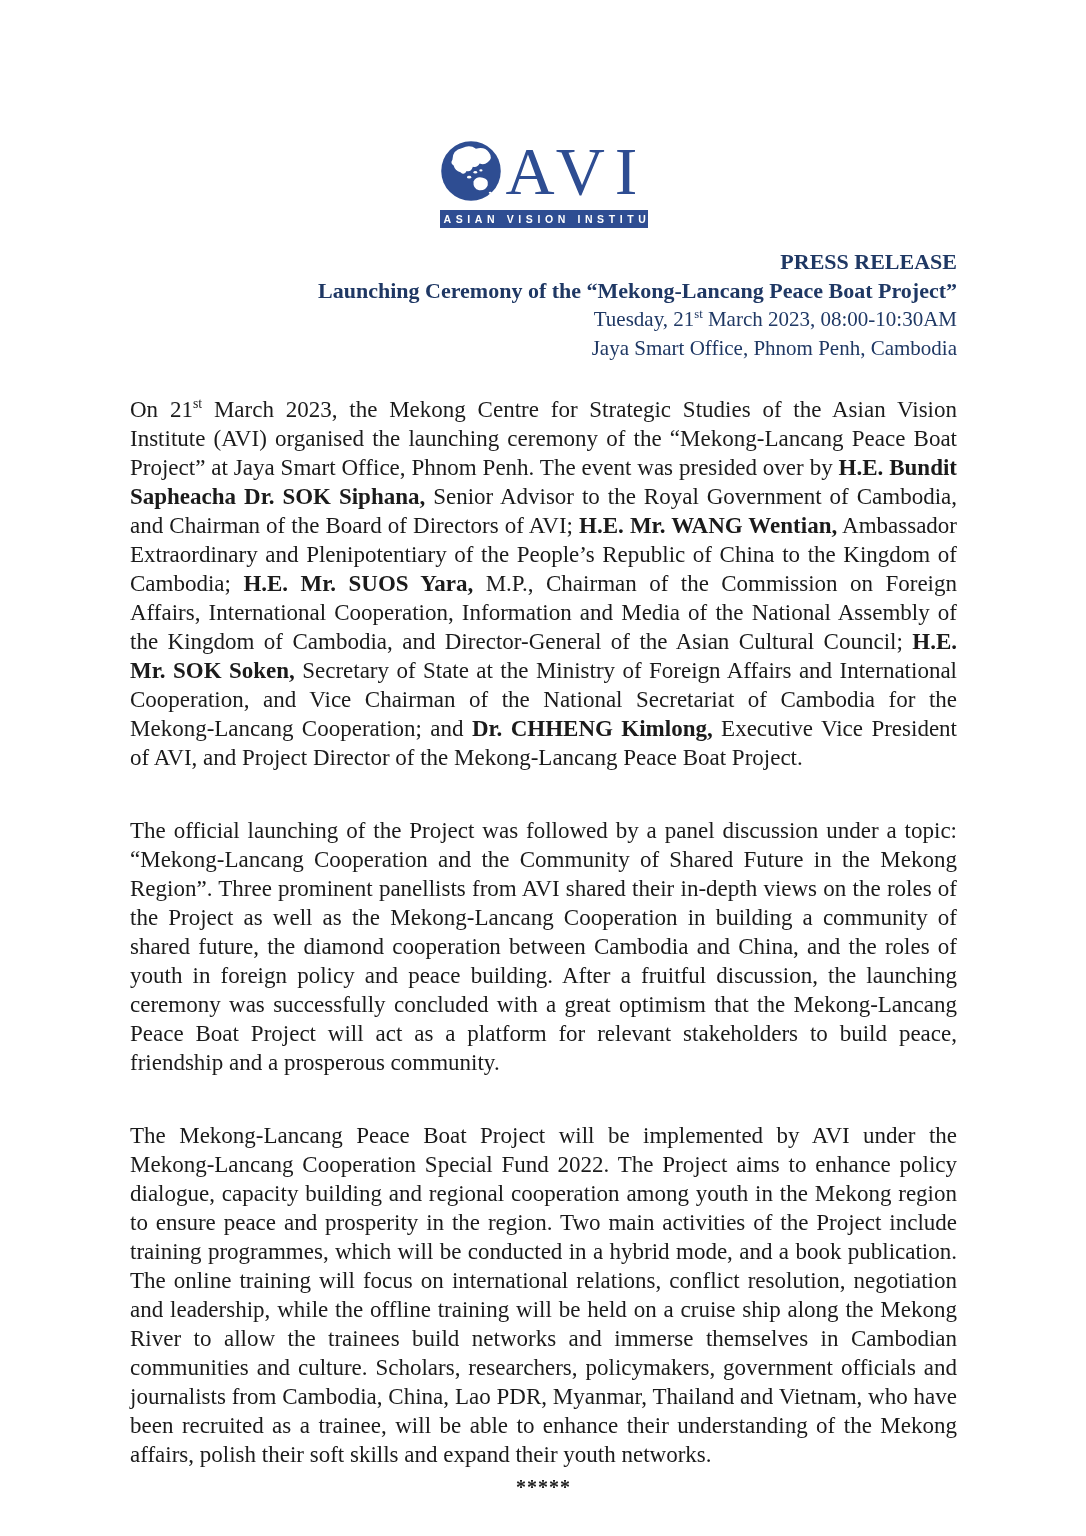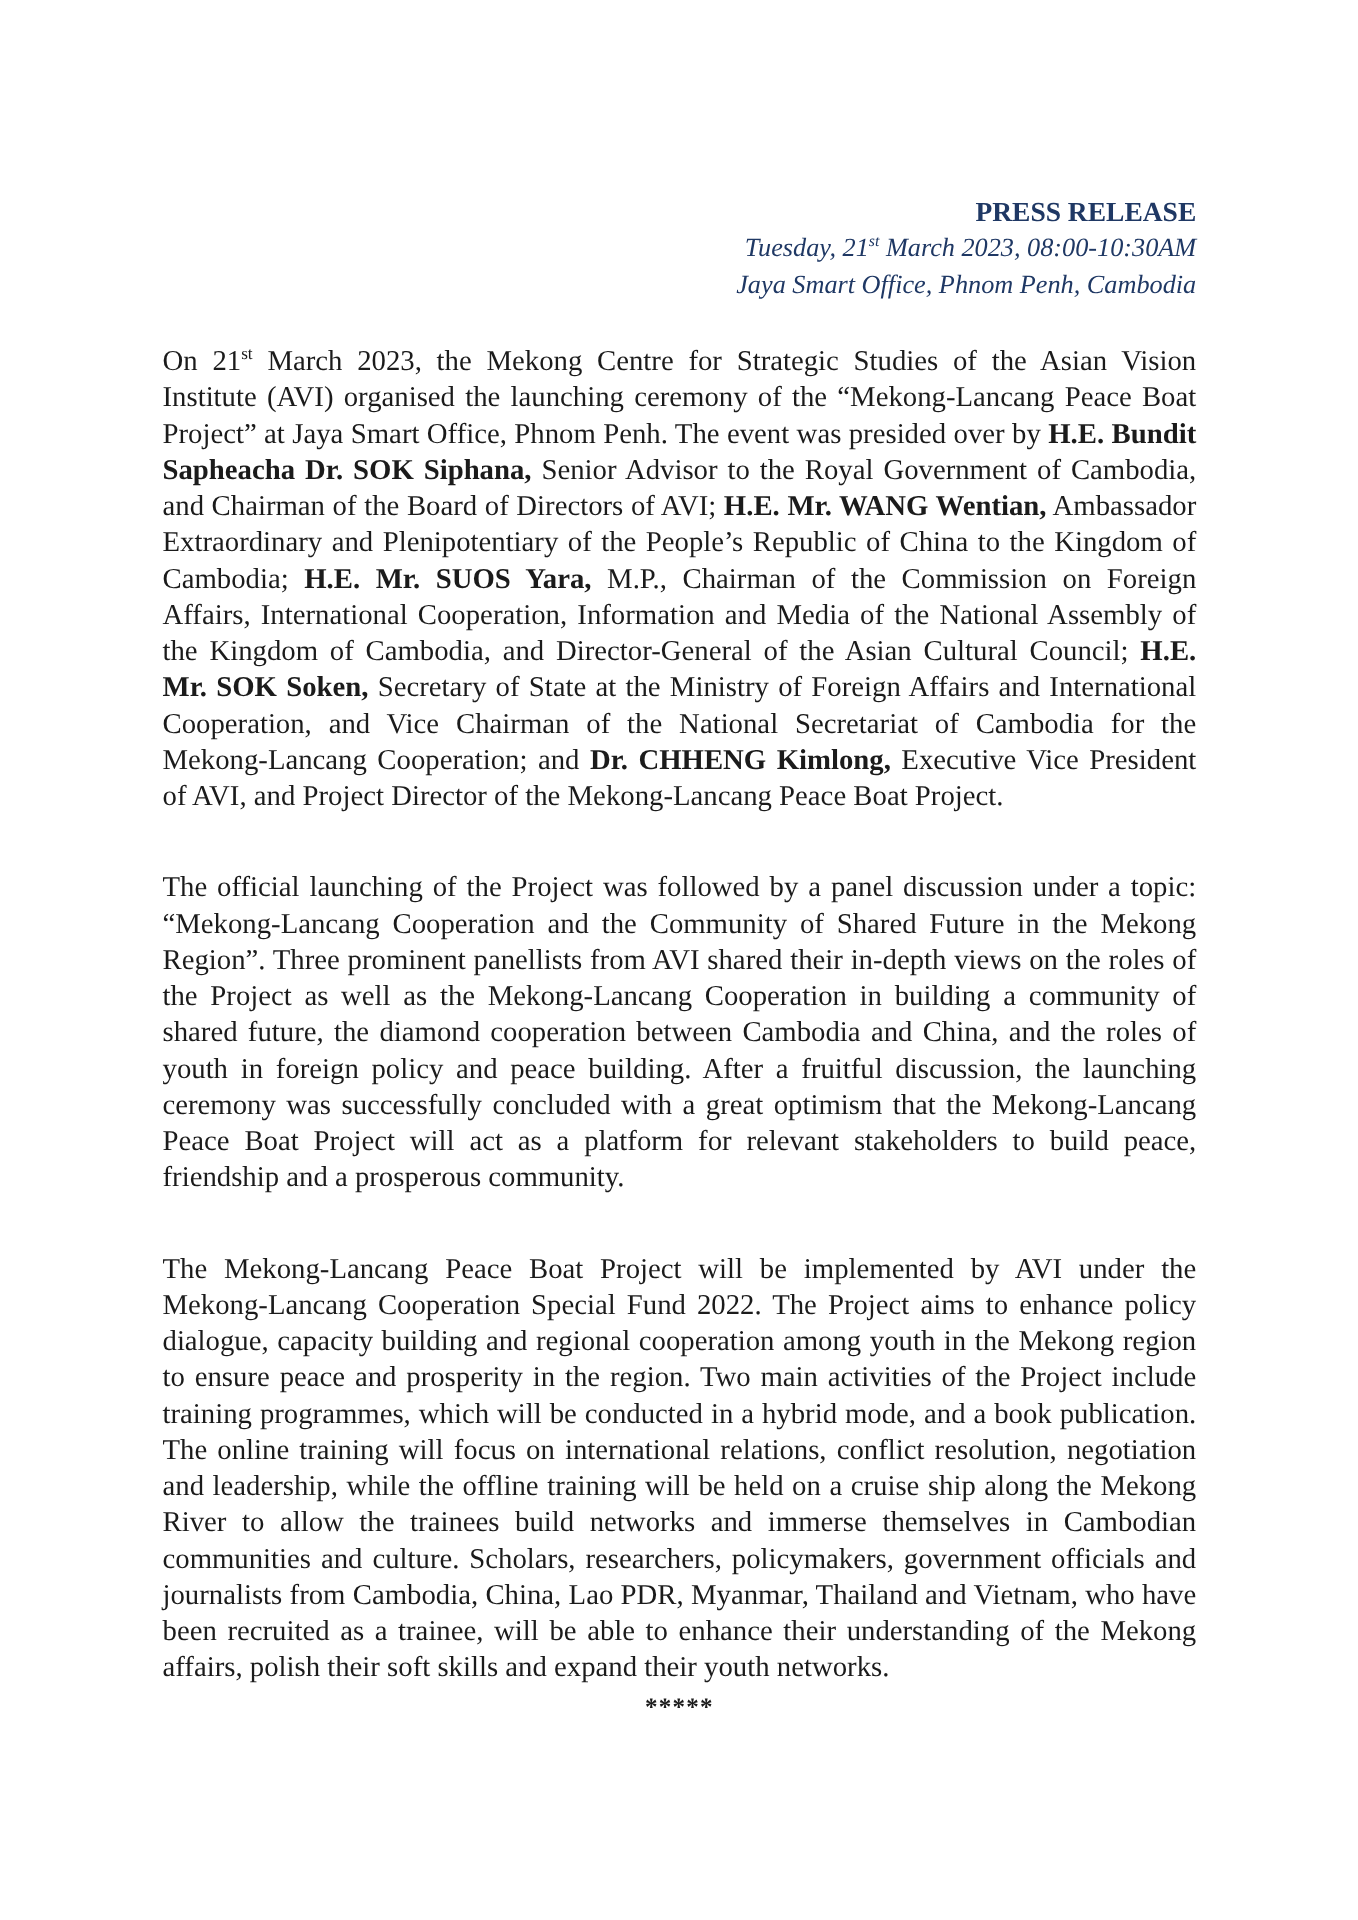--- a/index.html
+++ b/index.html
@@ -71,21 +71,20 @@
     font-size: 22px;
     font-weight: bold;
     line-height: 28px;
   }
   .doc-title {
     font-size: 22px;
     font-weight: bold;
     line-height: 29px;
   }
   .date-line, .venue-line {
-    font-style: italic;
     font-size: 21px;
     line-height: 29px;
     color: #1f3864;
   }
 
   
   .body-block {
     margin-top: 32px;
     color: #1b1b1b;
   }
@@ -107,23 +106,43 @@
     font-weight: bold;
     letter-spacing: 1px;
     color: #1b1b1b;
   }
 </style>
 </head>
 <body>
 
 <div class="page">
 
+  <header class="masthead">
+    <div class="logo">
+      <div class="logo-row">
+        <span class="globe">
+          <svg viewBox="0 0 100 100" xmlns="http://www.w3.org/2000/svg" aria-hidden="true">
+            <circle cx="50" cy="50" r="48" fill="#2e4d92"></circle>
+            <path fill="#ffffff" d="M20,32 Q20,16 36,13 Q48,7 58,14 Q72,10 79,20 Q86,29 77,36 Q71,41 64,38 Q60,45 53,43 Q50,52 43,50 Q39,58 33,52 Q24,49 22,41 Q16,38 20,32 Z"></path>
+            <path fill="#ffffff" d="M54,67 Q59,58 69,61 Q79,63 77,73 Q74,82 63,81 Q53,79 54,67 Z"></path>
+            <ellipse cx="47" cy="60" rx="3.4" ry="2.2" fill="#ffffff"></ellipse>
+            <ellipse cx="57" cy="52" rx="3.0" ry="2.0" fill="#ffffff"></ellipse>
+            <ellipse cx="66" cy="49" rx="2.6" ry="1.8" fill="#ffffff"></ellipse>
+            <ellipse cx="81" cy="85" rx="2.4" ry="1.6" fill="#ffffff"></ellipse>
+          </svg>
+        </span>
+        <span class="logo-acronym">AVI</span>
+      </div>
+      <div class="logo-banner">ASIAN VISION INSTITUTE</div>
+    </div>
+  </header>
 
   <section class="header-block">
     <div class="kicker">PRESS RELEASE</div>
+    <div class="doc-title">Launching Ceremony of the “Mekong-Lancang Peace Boat Project”</div>
     <div class="date-line"><span>Tuesday, 21</span><sup>st</sup><span> March 2023, 08:00-10:30AM</span></div>
     <div class="venue-line">Jaya Smart Office, Phnom Penh, Cambodia</div>
   </section>
 
   <section class="body-block">
     <p><span>On 21</span><sup>st</sup><span> March 2023, the Mekong Centre for Strategic Studies of the Asian Vision Institute (AVI) organised the launching ceremony of the “Mekong-Lancang Peace Boat Project” at Jaya Smart Office, Phnom Penh. The event was presided over by </span><span style="font-weight: bold;">H.E. Bundit Sapheacha Dr. SOK Siphana,</span><span> Senior Advisor to the Royal Government of Cambodia, and Chairman of the Board of Directors of AVI; </span><span style="font-weight: bold;">H.E. Mr. WANG Wentian,</span><span> Ambassador Extraordinary and Plenipotentiary of the People’s Republic of China to the Kingdom of Cambodia; </span><span style="font-weight: bold;">H.E. Mr. SUOS Yara,</span><span> M.P., Chairman of the Commission on Foreign Affairs, International Cooperation, Information and Media of the National Assembly of the Kingdom of Cambodia, and Director-General of the Asian Cultural Council; </span><span style="font-weight: bold;">H.E. Mr. SOK Soken,</span><span> Secretary of State at the Ministry of Foreign Affairs and International Cooperation, and Vice Chairman of the National Secretariat of Cambodia for the Mekong-Lancang Cooperation; and </span><span style="font-weight: bold;">Dr. CHHENG Kimlong,</span><span> Executive Vice President of AVI, and Project Director of the Mekong-Lancang Peace Boat Project.</span></p>
     <p><span>The official launching of the Project was followed by a panel discussion under a topic: “Mekong-Lancang Cooperation and the Community of Shared Future in the Mekong Region”. Three prominent panellists from AVI shared their in-depth views on the roles of the Project as well as the Mekong-Lancang Cooperation in building a community of shared future, the diamond cooperation between Cambodia and China, and the roles of youth in foreign policy and peace building. After a fruitful discussion, the launching ceremony was successfully concluded with a great optimism that the Mekong-Lancang Peace Boat Project will act as a platform for relevant stakeholders to build peace, friendship and a prosperous community.</span></p>
     <p><span>The Mekong-Lancang Peace Boat Project will be implemented by AVI under the Mekong-Lancang Cooperation Special Fund 2022. The Project aims to enhance policy dialogue, capacity building and regional cooperation among youth in the Mekong region to ensure peace and prosperity in the region. Two main activities of the Project include training programmes, which will be conducted in a hybrid mode, and a book publication. The online training will focus on international relations, conflict resolution, negotiation and leadership, while the offline training will be held on a cruise ship along the Mekong River to allow the trainees build networks and immerse themselves in Cambodian communities and culture. Scholars, researchers, policymakers, government officials and journalists from Cambodia, China, Lao PDR, Myanmar, Thailand and Vietnam, who have been recruited as a trainee, will be able to enhance their understanding of the Mekong affairs, polish their soft skills and expand their youth networks.</span></p>
   </section>
 

